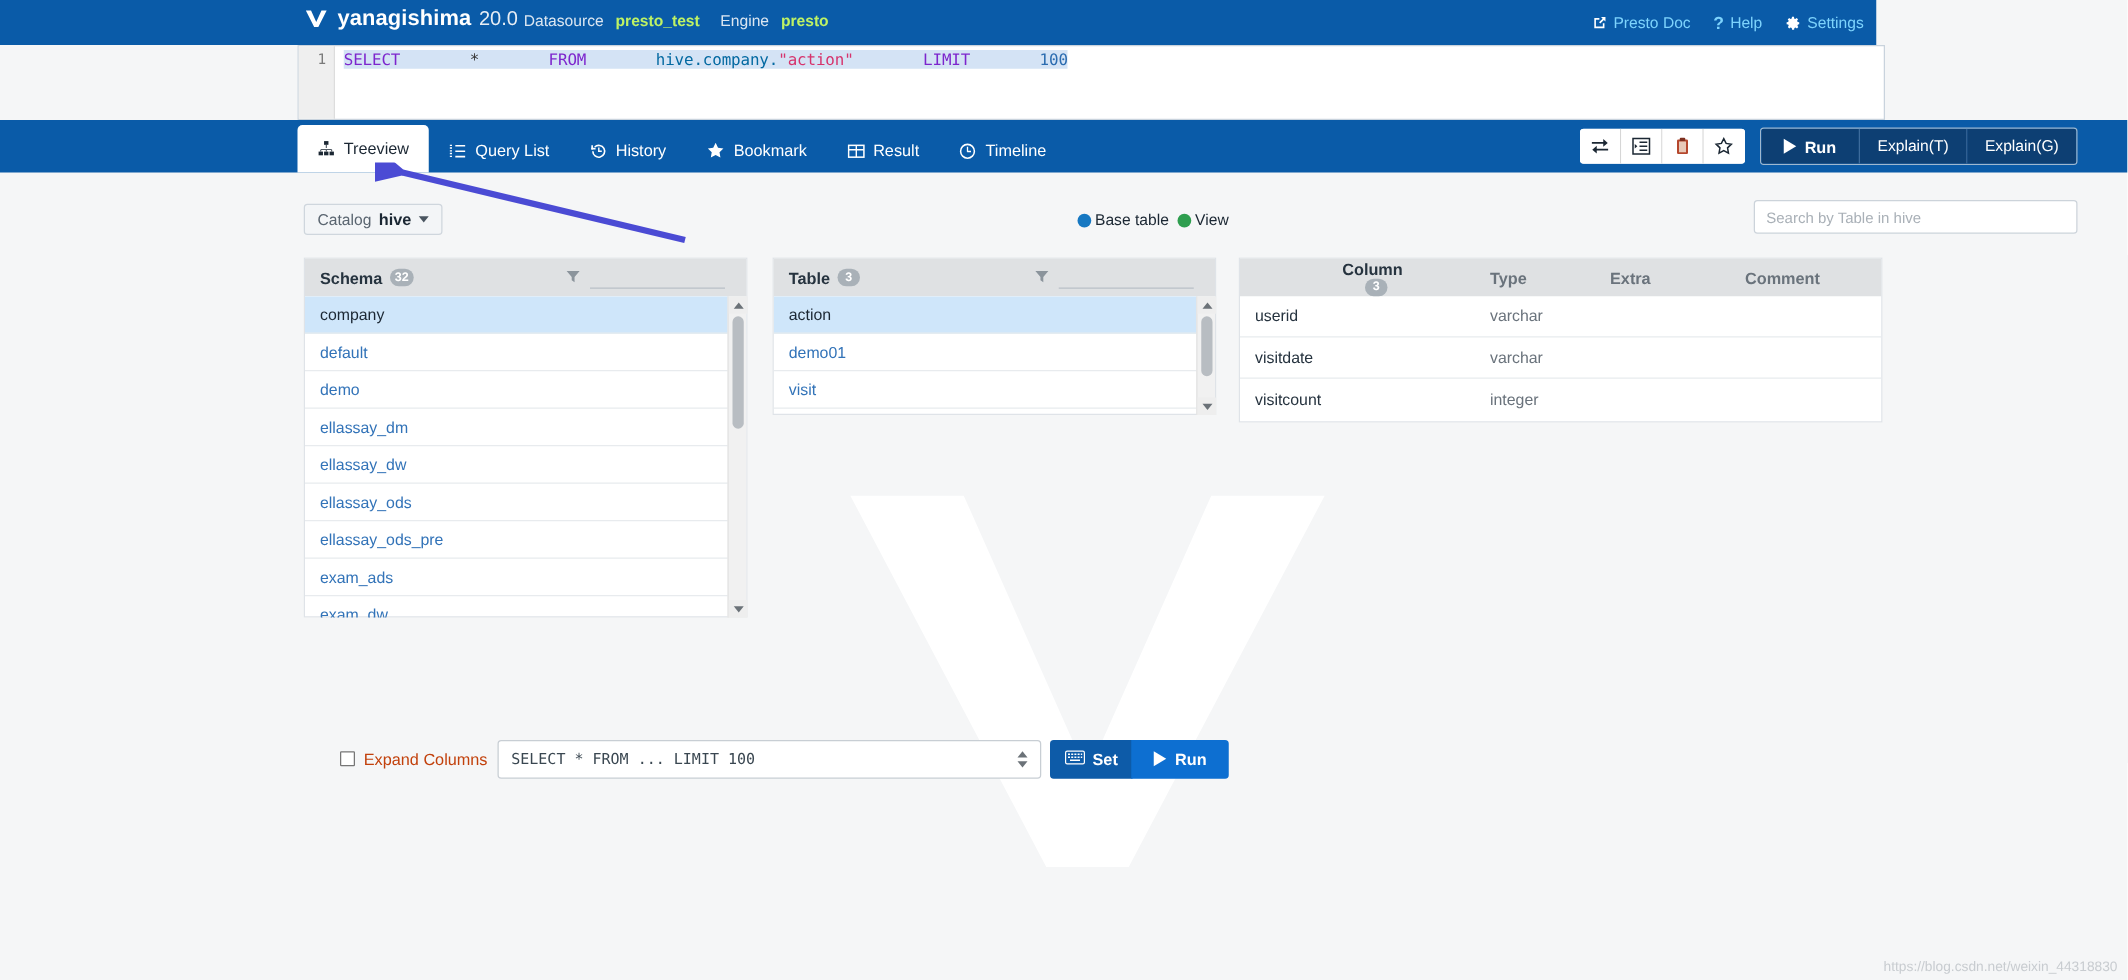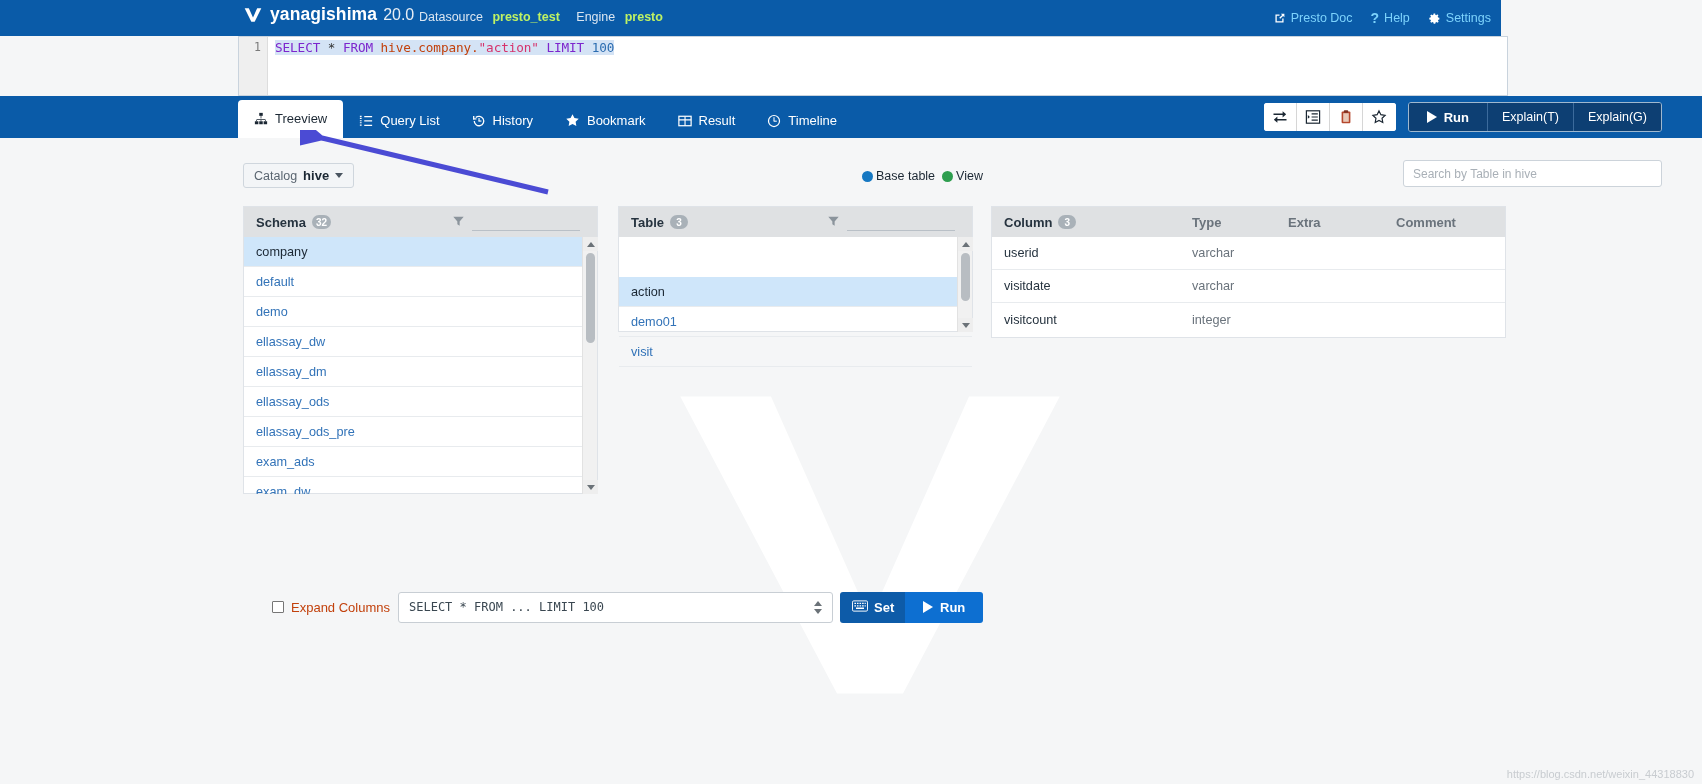--- a/index.html
+++ b/index.html
@@ -51,21 +51,21 @@
     font-family: "DejaVu Sans Mono", monospace; font-size: 11.5px; color: #7a7a7a;
   }
   .code-line {
     position: absolute; left: 36px; top: 3px;
     font-family: "DejaVu Sans Mono", monospace; font-size: 12.7px;
     white-space: pre; letter-spacing: -0.1px;
   }
   .code-line .sel { background: #d4e3f5; }
   .tok-kw { color: #7d26cd; }
   .tok-star { color: #333333; }
-  .tok-id { color: #c2410c; }
+  .tok-id { color: #0369a1; padding-left: 48px; }
   .tok-str { color: #d6336c; }
   .tok-num { color: #2b6cb0; }
 
   
   .tabbar {
     position: absolute; left: 0; top: 96px; width: 1702px; height: 42px;
     background: #0a5ba8; z-index: 4;
   }
   .tabs { position: absolute; left: 238px; top: 4px; display: flex; align-items: flex-end; height: 38px; }
   .tab {
@@ -159,21 +159,21 @@
   .tri { width: 0; height: 0; }
   .tri-up { border-left: 4px solid transparent; border-right: 4px solid transparent; border-bottom: 5px solid #6b7278; }
   .tri-dn { border-left: 4px solid transparent; border-right: 4px solid transparent; border-top: 5px solid #6b7278; }
 
   
   .col-head {
     height: 30px; background: #dfe1e3; display: flex; align-items: center;
     font-size: 13px; font-weight: bold; color: #26333f;
   }
   .col-row { height: 33px; display: flex; align-items: center; border-bottom: 1px solid #e8ebee; font-size: 12.7px; }
-  .c1 { width: 200px; padding-left: 12px; color: #26333f; }
+  .c1 { width: 200px; padding-left: 12px; color: #26333f; flex-direction: column; }
   .c2 { width: 96px; color: #6a737c; }
   .c3 { width: 108px; color: #6a737c; }
   .c4 { flex: 1; color: #6a737c; }
 
   
   .bottom { position: absolute; left: 0; top: 444px; width: 1702px; height: 50px; display: flex; align-items: center; }
   .chk-wrap { position: absolute; left: 272px; display: flex; align-items: center; gap: 7px; font-size: 13px; color: #c2410c; cursor: pointer; }
   .chk { width: 12px; height: 12px; border: 1px solid #767676; background: #fff; border-radius: 1px; }
   .sel-wrap { position: absolute; left: 398px; width: 435px; }
   .fake-select {
@@ -407,24 +407,24 @@
         <div class="list-row sel">
             <span>company</span>
           </div>
         <div class="list-row">
             <span>default</span>
           </div>
         <div class="list-row">
             <span>demo</span>
           </div>
         <div class="list-row">
+            <span>ellassay_dm</span>
+          </div>
+        <div class="list-row">
             <span>ellassay_dw</span>
-          </div>
-        <div class="list-row">
-            <span>ellassay_dm</span>
           </div>
         <div class="list-row">
             <span>ellassay_ods</span>
           </div>
         <div class="list-row">
             <span>ellassay_ods_pre</span>
           </div>
         <div class="list-row">
             <span>exam_ads</span>
           </div>
@@ -448,21 +448,21 @@
       <div class="panel-head">
         <span>Table</span>
         <span class="badge">3</span>
         <span class="filter-icon" style="left:208px; top:8px;">
           <svg width="13" height="13" viewBox="0 0 16 16">
               <path fill="#8b949c" d="M1.6 2.2h12.8l-5 5.8v5.2l-2.8-1.8V8z"></path>
             </svg>
         </span>
         <input class="filter-input" style="left: 228px; top: 7px; width: 108px;">
       </div>
-      <div class="list" style="height:95px;margin-top:40px;">
+      <div class="list" style="height:95px;">
         <div class="list-row sel">
             <span>action</span>
           </div>
         <div class="list-row">
             <span>demo01</span>
           </div>
         <div class="list-row">
             <span>visit</span>
           </div>
       </div>

